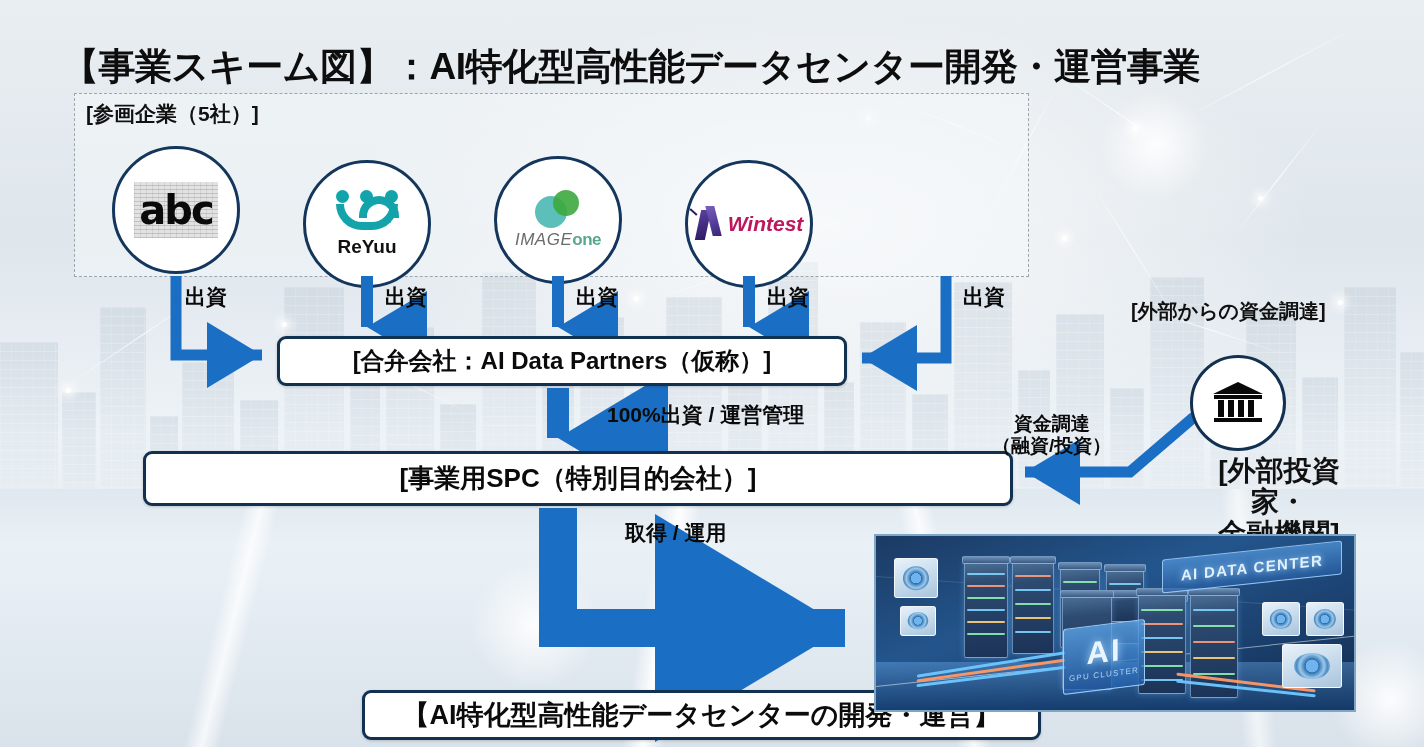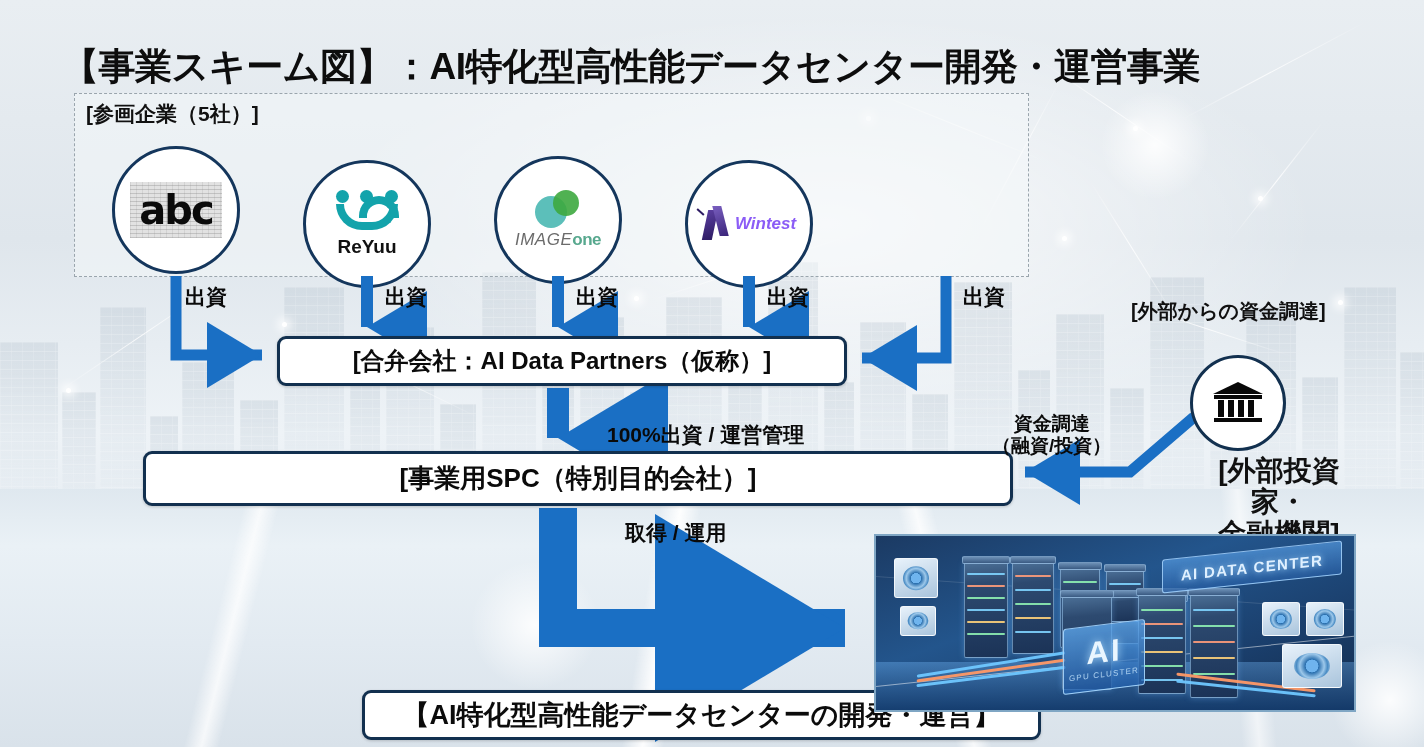--- a/index.html
+++ b/index.html
@@ -74,21 +74,21 @@
     position: absolute; width: 128px; height: 128px; border-radius: 50%;
     background: #fff; border: 3px solid #14365c;
     display: flex; align-items: center; justify-content: center;
     overflow: hidden;
   }
   .logo-inner { width: 100%; height: 100%; display:flex; flex-direction:column;
     align-items:center; justify-content:center; }
 
   
   .abc-plate {
-    width: 92px; height: 56px; display:flex; align-items:center; justify-content:center;
+    width: 84px; height: 56px; display:flex; align-items:center; justify-content:center;
     background:
       repeating-linear-gradient(0deg, rgba(120,120,120,.30) 0 1px, rgba(255,255,255,0) 1px 4px),
       repeating-linear-gradient(90deg, rgba(140,140,140,.18) 0 1px, rgba(255,255,255,0) 1px 6px),
       #e2e2e2;
   }
   .abc-text { font-size: 40px; font-weight: 800; color:#0a0a0a; letter-spacing:-2px;
     font-family:"DejaVu Sans", sans-serif; line-height:1; }
 
   
   .reyuu-mark { position: relative; width: 62px; height: 40px; }
@@ -112,21 +112,21 @@
 
   
   .wt-row { display:flex; align-items:center; gap:5px; }
   .wt-mark { width: 28px; height: 32px; position:relative; }
   .wt-mark::before{ content:""; position:absolute; left:3px; top:2px; width:10px; height:30px;
     background: linear-gradient(160deg,#5b3fa0,#2d1b63); transform: skewX(-12deg); }
   .wt-mark::after{ content:""; position:absolute; left:14px; top:-2px; width:9px; height:30px;
     background: linear-gradient(160deg,#7a5fc0,#3a2479); transform: skewX(14deg); }
   .wt-tick { position:absolute; left:-6px; top:3px; width:9px; height:2px; background:#2d1b63;
     transform: rotate(42deg); }
-  .wt-name { font-size:17px; font-weight:800; font-style:italic; color:#8b5cf6;text-align:center; }
+  .wt-name { font-size:21px; font-weight:800; font-style:italic; color:#be185d;text-align:center; }
 
   
   .fd-wrap { position:relative; width:110px; height:58px; }
   .fd-ring { position:absolute; left:0; top:6px; width:104px; height:46px; border-radius:50%;
     border: 11px solid #3f9a3f; transform: rotate(-16deg);
     border-right-color: transparent; }
   .fd-ring2 { position:absolute; left:8px; top:4px; width:94px; height:42px; border-radius:50%;
     border: 3px solid #2f8a37; border-left-color:transparent; border-bottom-color:transparent;
     transform: rotate(-16deg); }
   .fd-text { position:absolute; right:2px; bottom:2px; font-size:10px; font-weight:700; color:#3c6b3c; }
@@ -151,21 +151,21 @@
 
   .ext-label {
     position:absolute; font-weight:700; color:#111; text-align:center; white-space:pre-line;margin-left:41px;
   }
   #ext-fund-title { left:1090px; top:298px; font-size:20px; }
   #ext-investor-label { left:1163px; top:455px; font-size:28px; line-height:1.12; width:150px; }
 
   
   .arrow-label { position:absolute; font-weight:700; color:#0a0a0a; white-space:pre-line; }
   .lbl-shi { font-size:21px; }
-  #lbl-100 { left:607px; top:401px; font-size:21px;margin-top:20px; }
+  #lbl-100 { left:607px; top:401px; font-size:21px; }
   #lbl-acq { left:625px; top:519px; font-size:21px; }
   #lbl-raise { left:992px; top:413px; font-size:19px; text-align:center; line-height:1.15; }
 
   
   #arrows { position:absolute; inset:0; }
 
   
   .dc-img {
     position:absolute; left:874px; top:534px; width:482px; height:178px;
     border: 2px solid #7fa6c4; overflow:hidden;

